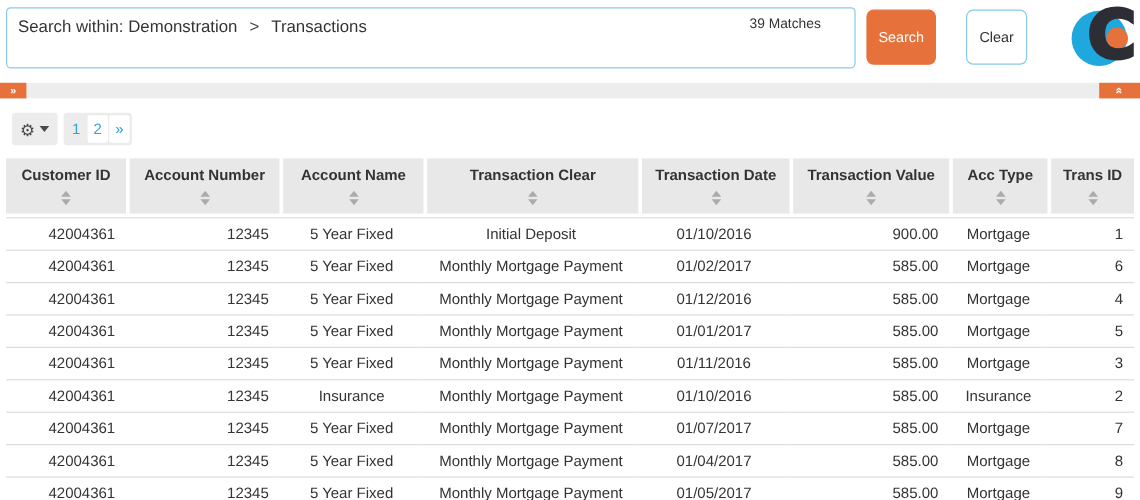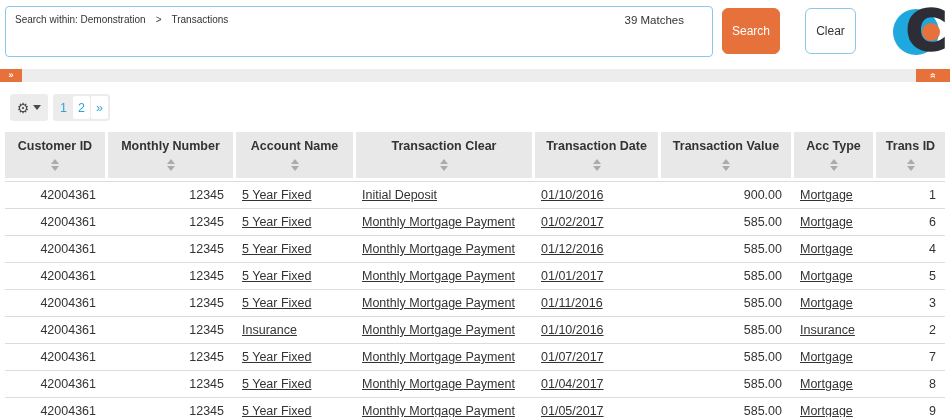--- a/index.html
+++ b/index.html
@@ -2,21 +2,21 @@
 <html><head>
 <meta charset="utf-8">
 <style>
   * { box-sizing: border-box; margin: 0; padding: 0; }
   html, body { width: 950px; height: 417px; background: #fff;
     font-family: "Liberation Sans", sans-serif; color: #333; overflow: hidden; }
 
   
   .search-panel { position: absolute; left: 5px; top: 6px; width: 708px; height: 51px;
     border: 1px solid #89c8e9; border-radius: 4px; background: #fff; }
-  .breadcrumb { position: absolute; left: 9px; top: 7px; font-size: 10px; color: #333;
+  .breadcrumb { position: absolute; left: 9px; top: 7px; font-size: 14px; color: #333;
     white-space: nowrap; }
   .breadcrumb .sep { margin: 0 10px; color: #444; }
   .matches { position: absolute; right: 28px; top: 7px; font-size: 11.5px; color: #333; }
   .search-input { position: absolute; left: 9px; top: 23px; width: 560px; height: 22px;
     border: none; outline: none; font-size: 15px; color: #333;
     font-family: "Liberation Sans", sans-serif; background: transparent; }
   .search-input::placeholder { color: #3c3c3c; opacity: 1; }
 
   .btn { position: absolute; top: 8px; height: 46px; border-radius: 6px;
     font-size: 12px; font-family: "Liberation Sans", sans-serif; cursor: pointer; }
@@ -68,21 +68,21 @@
   .sorter { margin-top: 6px; margin-bottom: 3px; display: inline-flex; flex-direction: column;
     gap: 2px; cursor: pointer; }
   .tri-up { width: 0; height: 0; border-left: 4px solid transparent;
     border-right: 4px solid transparent; border-bottom: 5px solid #ababab; }
   .tri-down { width: 0; height: 0; border-left: 4px solid transparent;
     border-right: 4px solid transparent; border-top: 5px solid #ababab; }
   td { font-size: 12.5px; color: #333; padding: 6px 9px; height: 26px;
     border-bottom: 1px solid #dcdcdc; overflow: hidden; white-space: nowrap; }
   tbody tr:first-child td { border-top: 1px solid #dcdcdc; }
   .al-right { text-align: right; margin-top: 30px; }
-  .al-left { text-align: left; text-decoration: underline; }
+  .al-left { text-align: center; }
 </style>
 </head>
 <body>
 
 <div class="search-panel">
   <div class="breadcrumb">
     <span>Search within: Demonstration</span><span class="sep">&gt;</span><span>Transactions</span>
   </div>
   <div class="matches">39 Matches</div>
 </div>
@@ -123,21 +123,21 @@
         <col style="width: 133px;">
         <col style="width: 82px;">
         <col style="width: 72px;">
       </colgroup>
     <thead>
         <tr id="grid-head">
           <th><div>Customer ID</div><span class="sorter">
               <span class="tri-up"></span>
               <span class="tri-down"></span>
             </span></th>
-          <th><div>Monthly Number</div><span class="sorter">
+          <th><div>Account Number</div><span class="sorter">
               <span class="tri-up"></span>
               <span class="tri-down"></span>
             </span></th>
           <th><div>Account Name</div><span class="sorter">
               <span class="tri-up"></span>
               <span class="tri-down"></span>
             </span></th>
           <th><div>Transaction Clear</div><span class="sorter">
               <span class="tri-up"></span>
               <span class="tri-down"></span>

